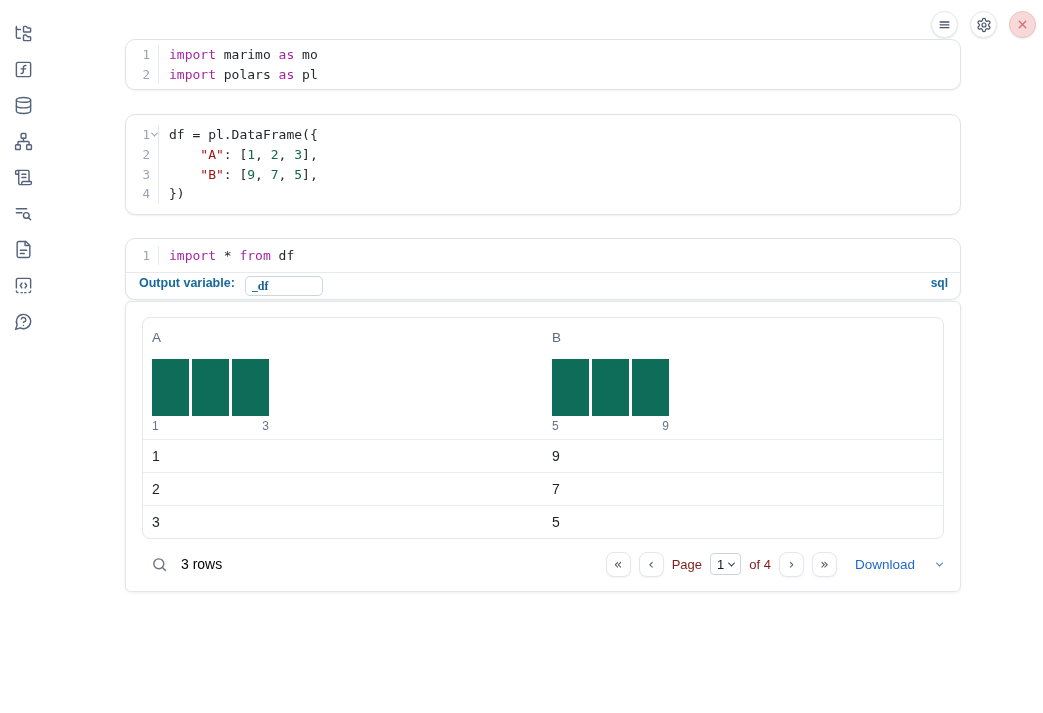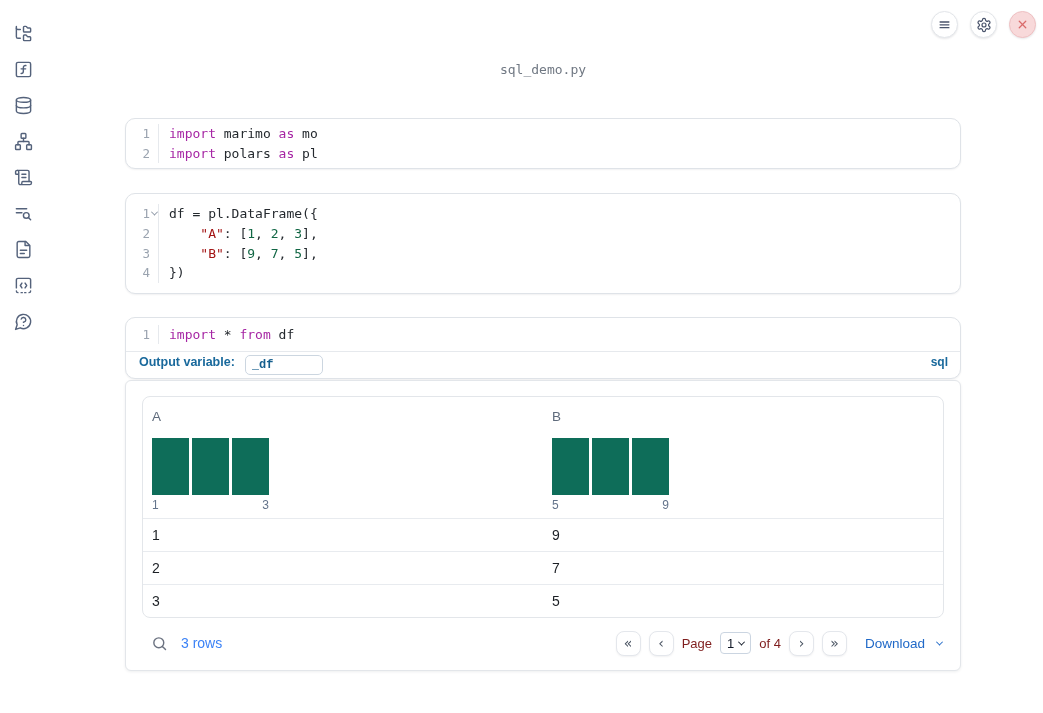--- a/index.html
+++ b/index.html
@@ -66,21 +66,21 @@
   .chev {
     display:inline-block; width:5px; height:5px;
     border-right:1.4px solid currentColor; border-bottom:1.4px solid currentColor;
     transform:rotate(45deg) translate(-1px,-1px);
   }
 
   .sql-footer { display:flex; align-items:flex-start; padding:3px 12px 4px 13px; height:26px; }
   .ov-label { font-size:12.5px; font-weight:bold; color:#19699c; }
   .ov-input {
     margin-left:10px; width:78px; height:20px; border:1px solid #ccd6e0; border-radius:5px;
-    font-family:Liberation Mono, monospace; font-size:12px; font-weight:bold;
+    font-family:Liberation Serif, serif; font-size:12px; font-weight:bold;
     color:#155e8d; padding:0 6px; outline:none; background:#fff;
   }
   .sql-badge { margin-left:auto; font-size:12px; font-weight:bold; color:#19699c; }
 
   
   .output-panel {
     margin-top:1px; background:#fff; border:1px solid #e3e6ea; border-radius:6px;
     box-shadow:0 1px 3px rgba(16,24,40,.07); padding:15px 16px 12px 16px;
   }
   .table-card { border:1px solid #e3e6ea; border-radius:8px; overflow:hidden; }
@@ -89,37 +89,37 @@
   .th-label { color:#5f6b7c; font-size:13.5px; }
   .hist { margin-top:14px; width:117px; }
   .bars { display:flex; gap:3px; align-items:flex-end; height:57px; }
   .bar { width:37px; }
   .ticks { display:flex; justify-content:space-between; font-size:12px; color:#64748b; margin-top:3px; }
   .trow { display:flex; border-top:1px solid #e8ebef; }
   .tcell { width:50%; padding:8px 9px; font-size:14px; color:#1b1f24; }
 
   .table-footer { display:flex; align-items:center; margin-top:10px; height:30px; padding:0 2px; }
   .search-btn { border:none; background:none; color:#6b7280; cursor:pointer; display:flex; padding:0 0 0 7px; }
-  .rows-count { margin-left:13px; color:#3b82f6; font-size:14px; }
+  .rows-count { margin-left:13px; color:#000000; font-size:14px; }
   .pager { margin-left:auto; display:flex; align-items:center; gap:8px; }
   .page-btn {
     width:25px; height:25px; border-radius:8px; border:1px solid #e4e7ec; background:#fff;
     box-shadow:0 1px 2px rgba(16,24,40,.06); color:#4b5563; cursor:pointer;
     display:flex; align-items:center; justify-content:center; font-size:14px; line-height:1;
     font-family:"DejaVu Sans", sans-serif;
   }
   .page-text { font-size:13px; color:#7f1d1d; }
   .page-select {
     display:flex; align-items:center; gap:5px; border:1px solid #cbd5e1; border-radius:4px;
     height:22px; padding:0 6px; font-size:13px; color:#111827; background:#fff; cursor:pointer;
   }
   .page-select .chev { color:#111827; }
   .download {
     margin-left:18px; border:none; background:none; color:#2069c8; font-size:13.5px;
-    display:flex; align-items:center; gap:12px; cursor:pointer; font-family:inherit;justify-content:space-between;
+    display:flex; align-items:center; gap:22px; cursor:pointer; font-family:inherit;justify-content:space-between;
   }
 </style>
 </head>
 <body>
 
 <nav class="sidebar">
   <button class="side-btn">
       <span>
     <svg width="19" height="19" viewBox="0 0 24 24" fill="none" stroke="currentColor" stroke-width="1.8" stroke-linecap="round" stroke-linejoin="round">
           <path d="M20 10a1 1 0 0 0 1-1V6a1 1 0 0 0-1-1h-2.5a1 1 0 0 1-.8-.4l-.9-1.2A1 1 0 0 0 15 3h-2a1 1 0 0 0-1 1v5a1 1 0 0 0 1 1Z"></path>
@@ -234,21 +234,20 @@
       <span>
     <svg width="13" height="13" viewBox="0 0 24 24" fill="none" stroke="currentColor" stroke-width="2.4" stroke-linecap="round">
           <path d="M6 6l12 12"></path>
           <path d="M18 6 6 18"></path>
         </svg>
   </span>
     </button>
 </div>
 
 <main class="main">
-  <div class="nb-title">sql_demo.py</div>
 
   <section class="cell cell-1">
     <div>
         <div class="code-line">
           <span class="gutter">1</span>
           <span class="fold-slot"></span>
           <span class="code"><span class="tk-kw">import</span><span class="tk-pl"> marimo </span><span class="tk-kw">as</span><span class="tk-pl"> mo</span></span>
         </div>
         <div class="code-line">
           <span class="gutter">2</span>

